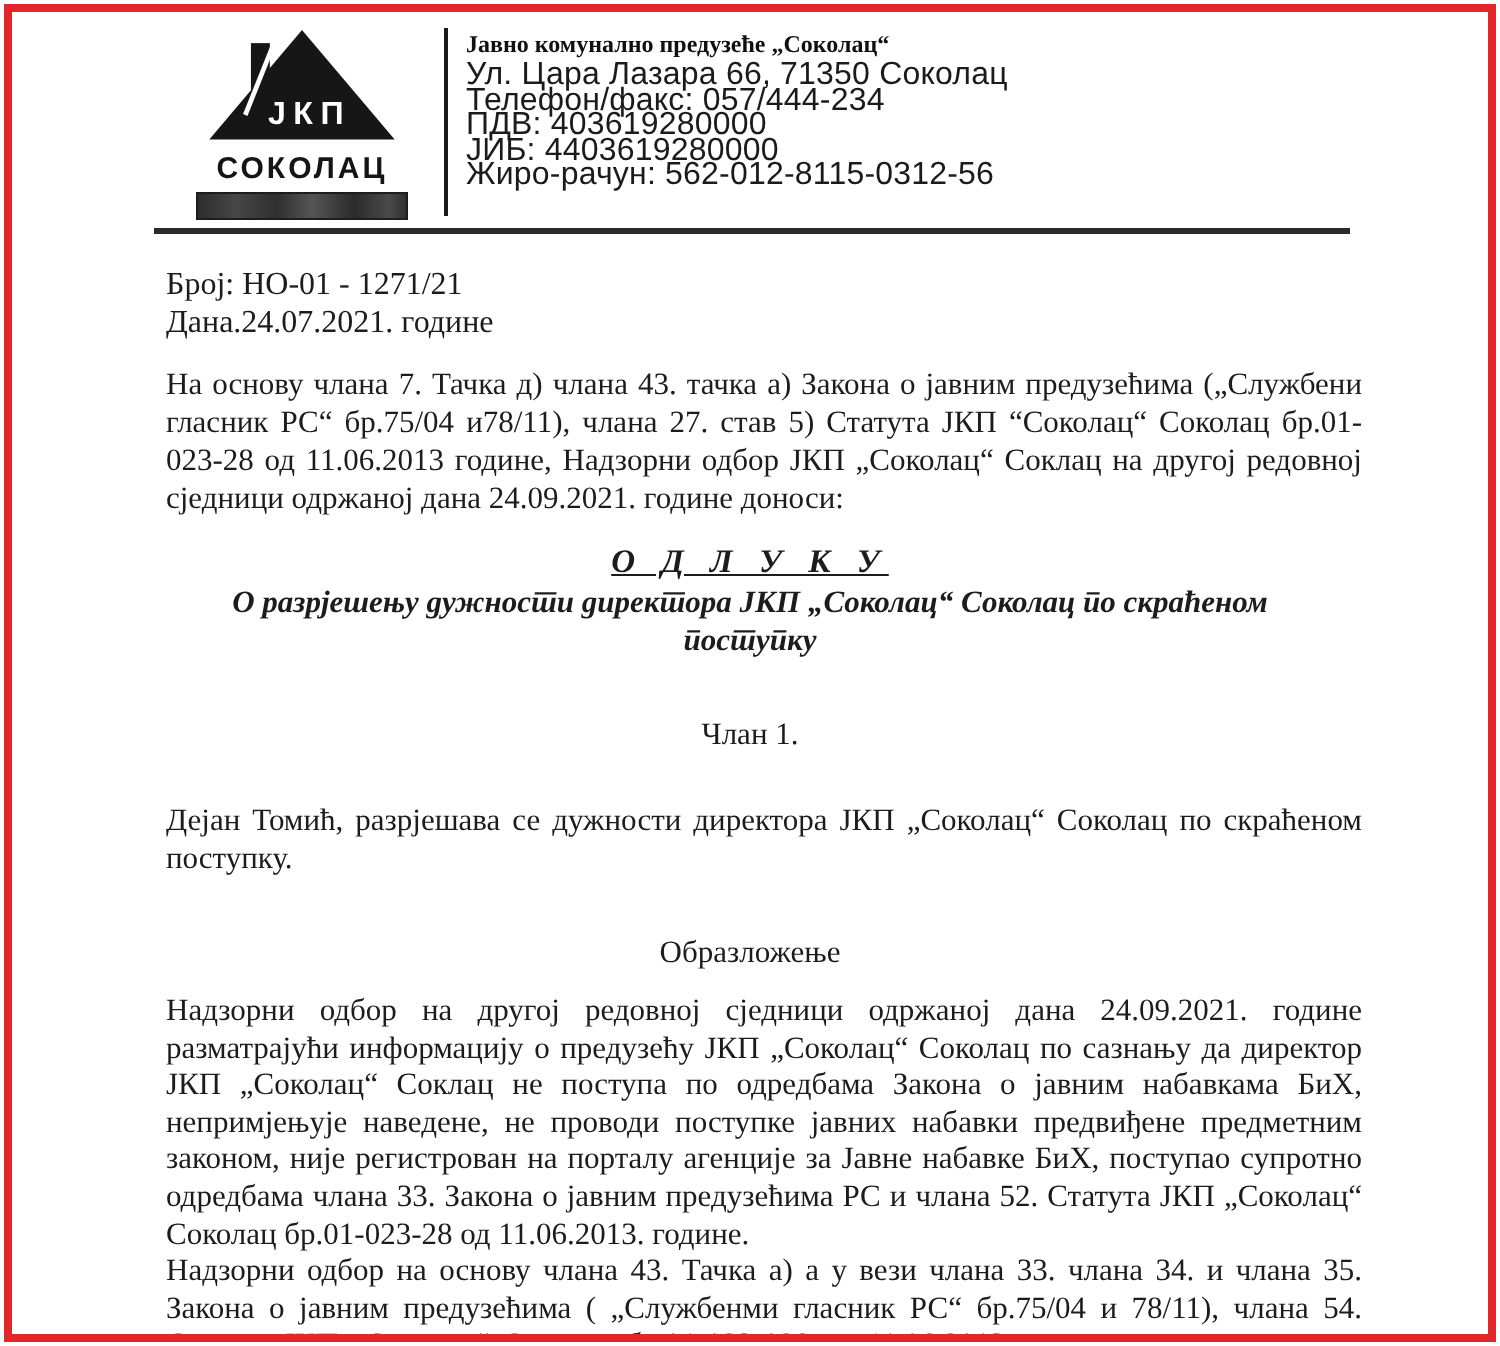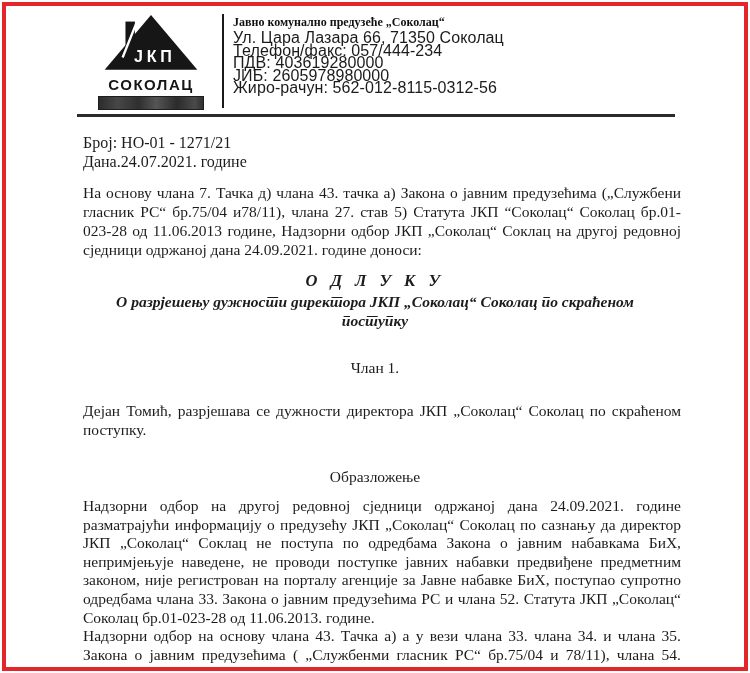--- a/index.html
+++ b/index.html
@@ -42,21 +42,21 @@
   .company-line .email { text-decoration:underline; }
   .header-rule { height:3px; background:#2a2a2a; width:598px; margin:4px 0 0 71px; }
 
   
   .meta { margin:16px 0 0 77px; font-size:16px; line-height:19px; }
 
   
   .para { margin:12px 63px 0 77px; text-align:justify; font-size:15.5px; line-height:19px; }
   .decision-title {
     text-align:center; font-weight:bold; font-style:italic;
-    font-size:16.5px; letter-spacing:4.5px; margin-top:12px; line-height:19px;
+    font-size:16.5px; letter-spacing:4.5px; margin-top:12px; line-height:19px;text-decoration:underline;
   }
   .decision-subtitle {
     text-align:center; font-weight:bold; font-style:italic;
     font-size:15.5px; line-height:19px; max-width:556px; margin:2px auto 12px;
   }
   .center-heading { text-align:center; font-size:15.5px; line-height:19px; margin-top:28px; }
   .article-text { margin-top:24px; }
   .rationale { margin:11px 63px 0 77px; text-align:justify; font-size:15.5px; line-height:18.6px; }
   .rationale p { margin:0; }
 </style>
@@ -78,21 +78,21 @@
       <div class="logo-bar"></div>
     </div>
 
     <div class="vline"></div>
 
     <div class="company">
       <div class="company-title">Јавно комунално предузеће „Соколац“</div>
       <div class="company-line">Ул. Цара Лазара 66, 71350 Соколац</div>
       <div class="company-line">Телефон/факс: 057/444-234</div>
       <div class="company-line">ПДВ: 403619280000</div>
-      <div class="company-line">ЈИБ: 2605978980000</div>
+      <div class="company-line">ЈИБ: 4403619280000</div>
       <div class="company-line">Жиро-рачун: 562-012-8115-0312-56</div>
     </div>
   </div>
 
   <div class="header-rule"></div>
 
   <div class="meta">
     <div>Број: НО-01 - 1271/21</div>
     <div>Дана.24.07.2021. године</div>
   </div>

